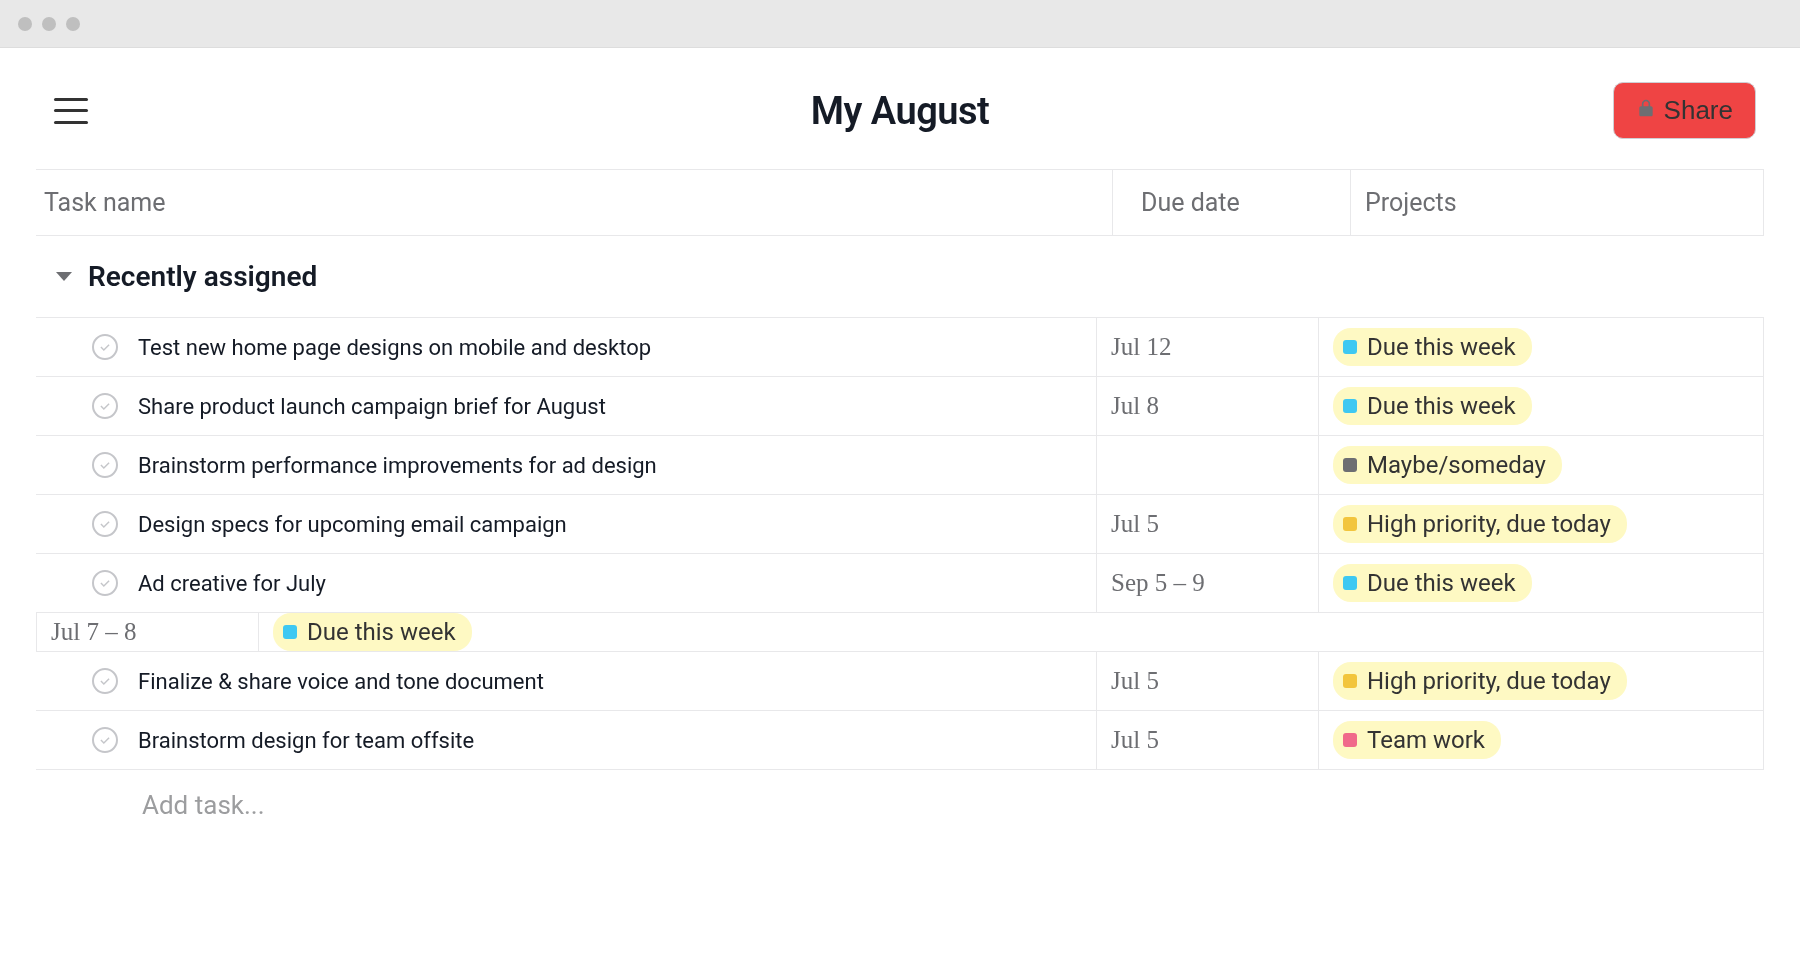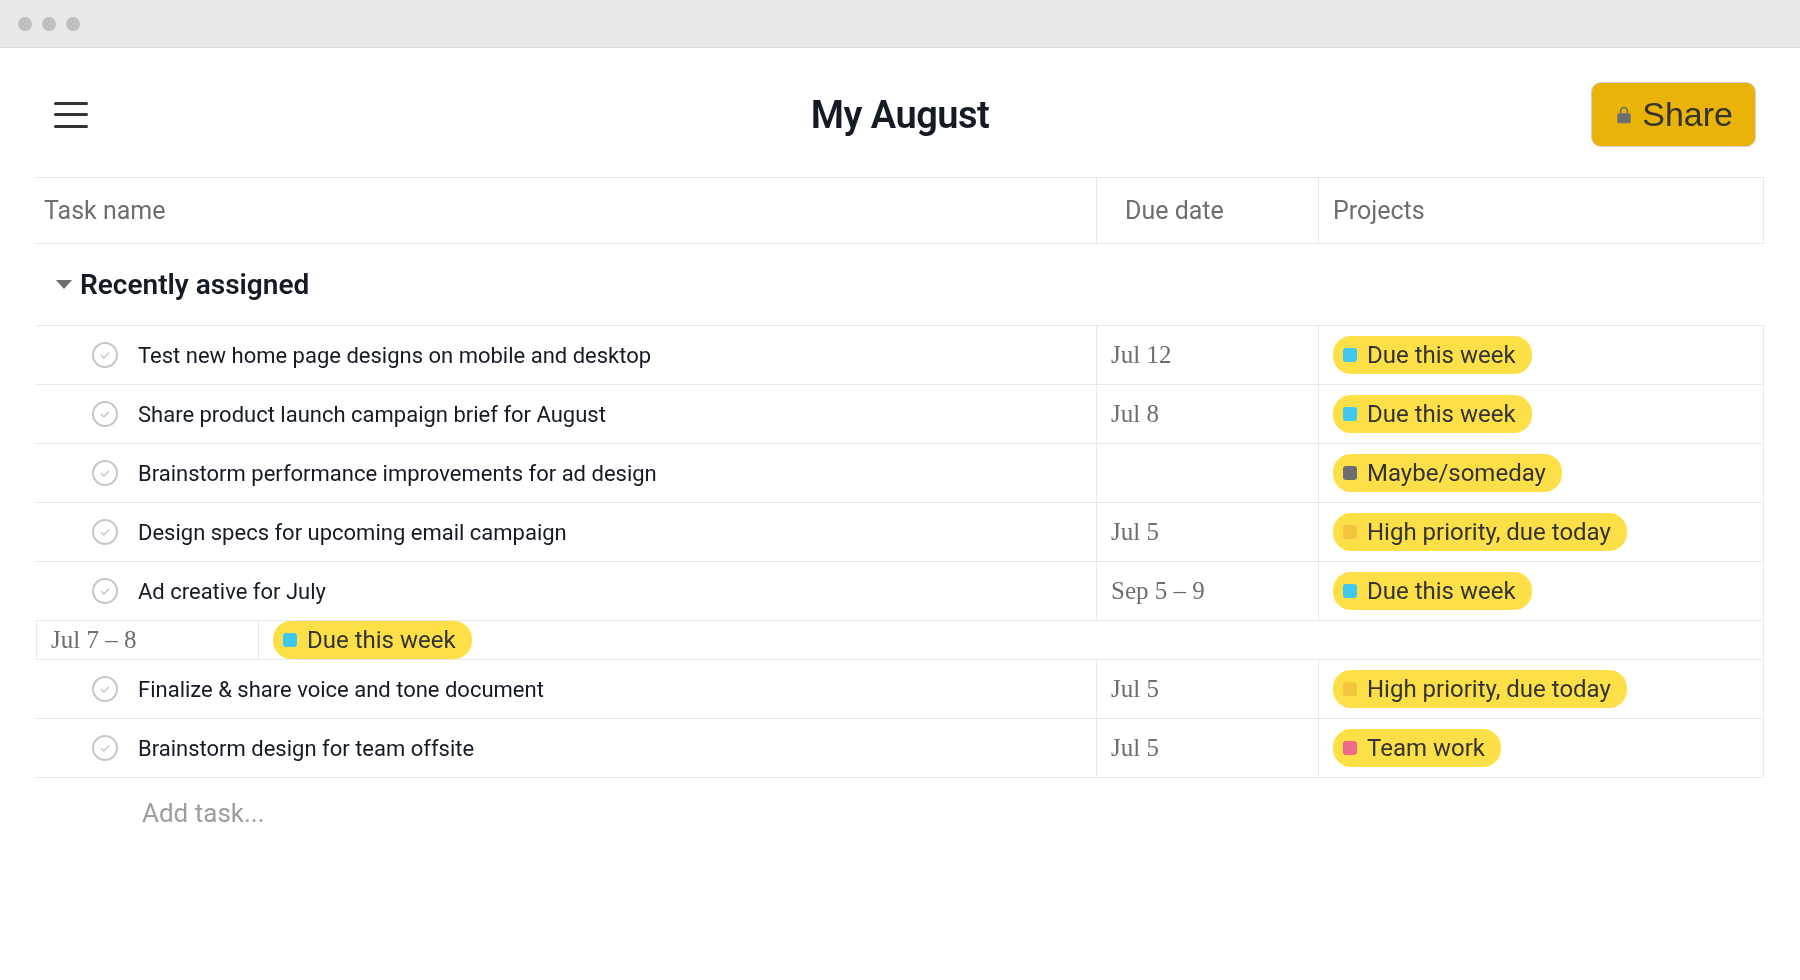--- a/index.html
+++ b/index.html
@@ -62,63 +62,64 @@
       transform: translateX(-50%);
       font-size: 38px;
       font-weight: 600;
       letter-spacing: -0.5px;
     }
     .share-btn {
       display: flex;
       align-items: center;
       gap: 8px;
       border: 1px solid #cfcfd4;
-      background: #eab308;
+      background: #ef4444;
       border-radius: 10px;
       padding: 12px 22px;
-      font-size: 34px;
+      font-size: 26px;
       font-weight: 500;
       cursor: pointer;
       color: #333;
     }
     .share-btn svg {
       width: 20px;
       height: 22px;
     }
     .table {
       width: 100%;
     }
     .table-header {
       display: flex;
       color: #6d6e72;
       font-size: 25px;
       font-weight: 400;
       border-top: 1px solid #e8e8ea;
       border-bottom: 1px solid #e8e8ea;
+      gap: 16px;
     }
     .col-name {
       flex: 0 0 1060px;
       padding: 18px 8px;
     }
     .col-date {
       flex: 0 0 222px;
       padding: 18px 28px;
       border-left: 1px solid #e8e8ea;
     }
     .col-projects {
       flex: 1;
       padding: 18px 14px;
       border-left: 1px solid #e8e8ea;
       border-right: 1px solid #e8e8ea;
       min-width: 0;
     }
     .section-header {
       display: flex;
       align-items: center;
-      gap: 8px;
+      gap: 16px;
       padding: 24px 20px 24px 20px;
       font-size: 28px;
       font-weight: 600;
       border-bottom: 1px solid #e8e8ea;
     }
     .section-caret {
       width: 0;
       height: 0;
       border-left: 8px solid transparent;
       border-right: 8px solid transparent;
@@ -174,21 +175,21 @@
       border-right: 1px solid #e8e8ea;
       display: flex;
       align-items: center;
       padding: 0 14px;
       min-width: 0;
     }
     .project-pill {
       display: inline-flex;
       align-items: center;
       gap: 10px;
-      background: #fde047;
+      background: #fef9c3;
       border-radius: 18px;
       padding: 5px 16px 5px 10px;
       font-size: 24px;
       color: #333;
       white-space: nowrap;
     }
     .color-dot {
       width: 14px;
       height: 14px;
       border-radius: 3px;

